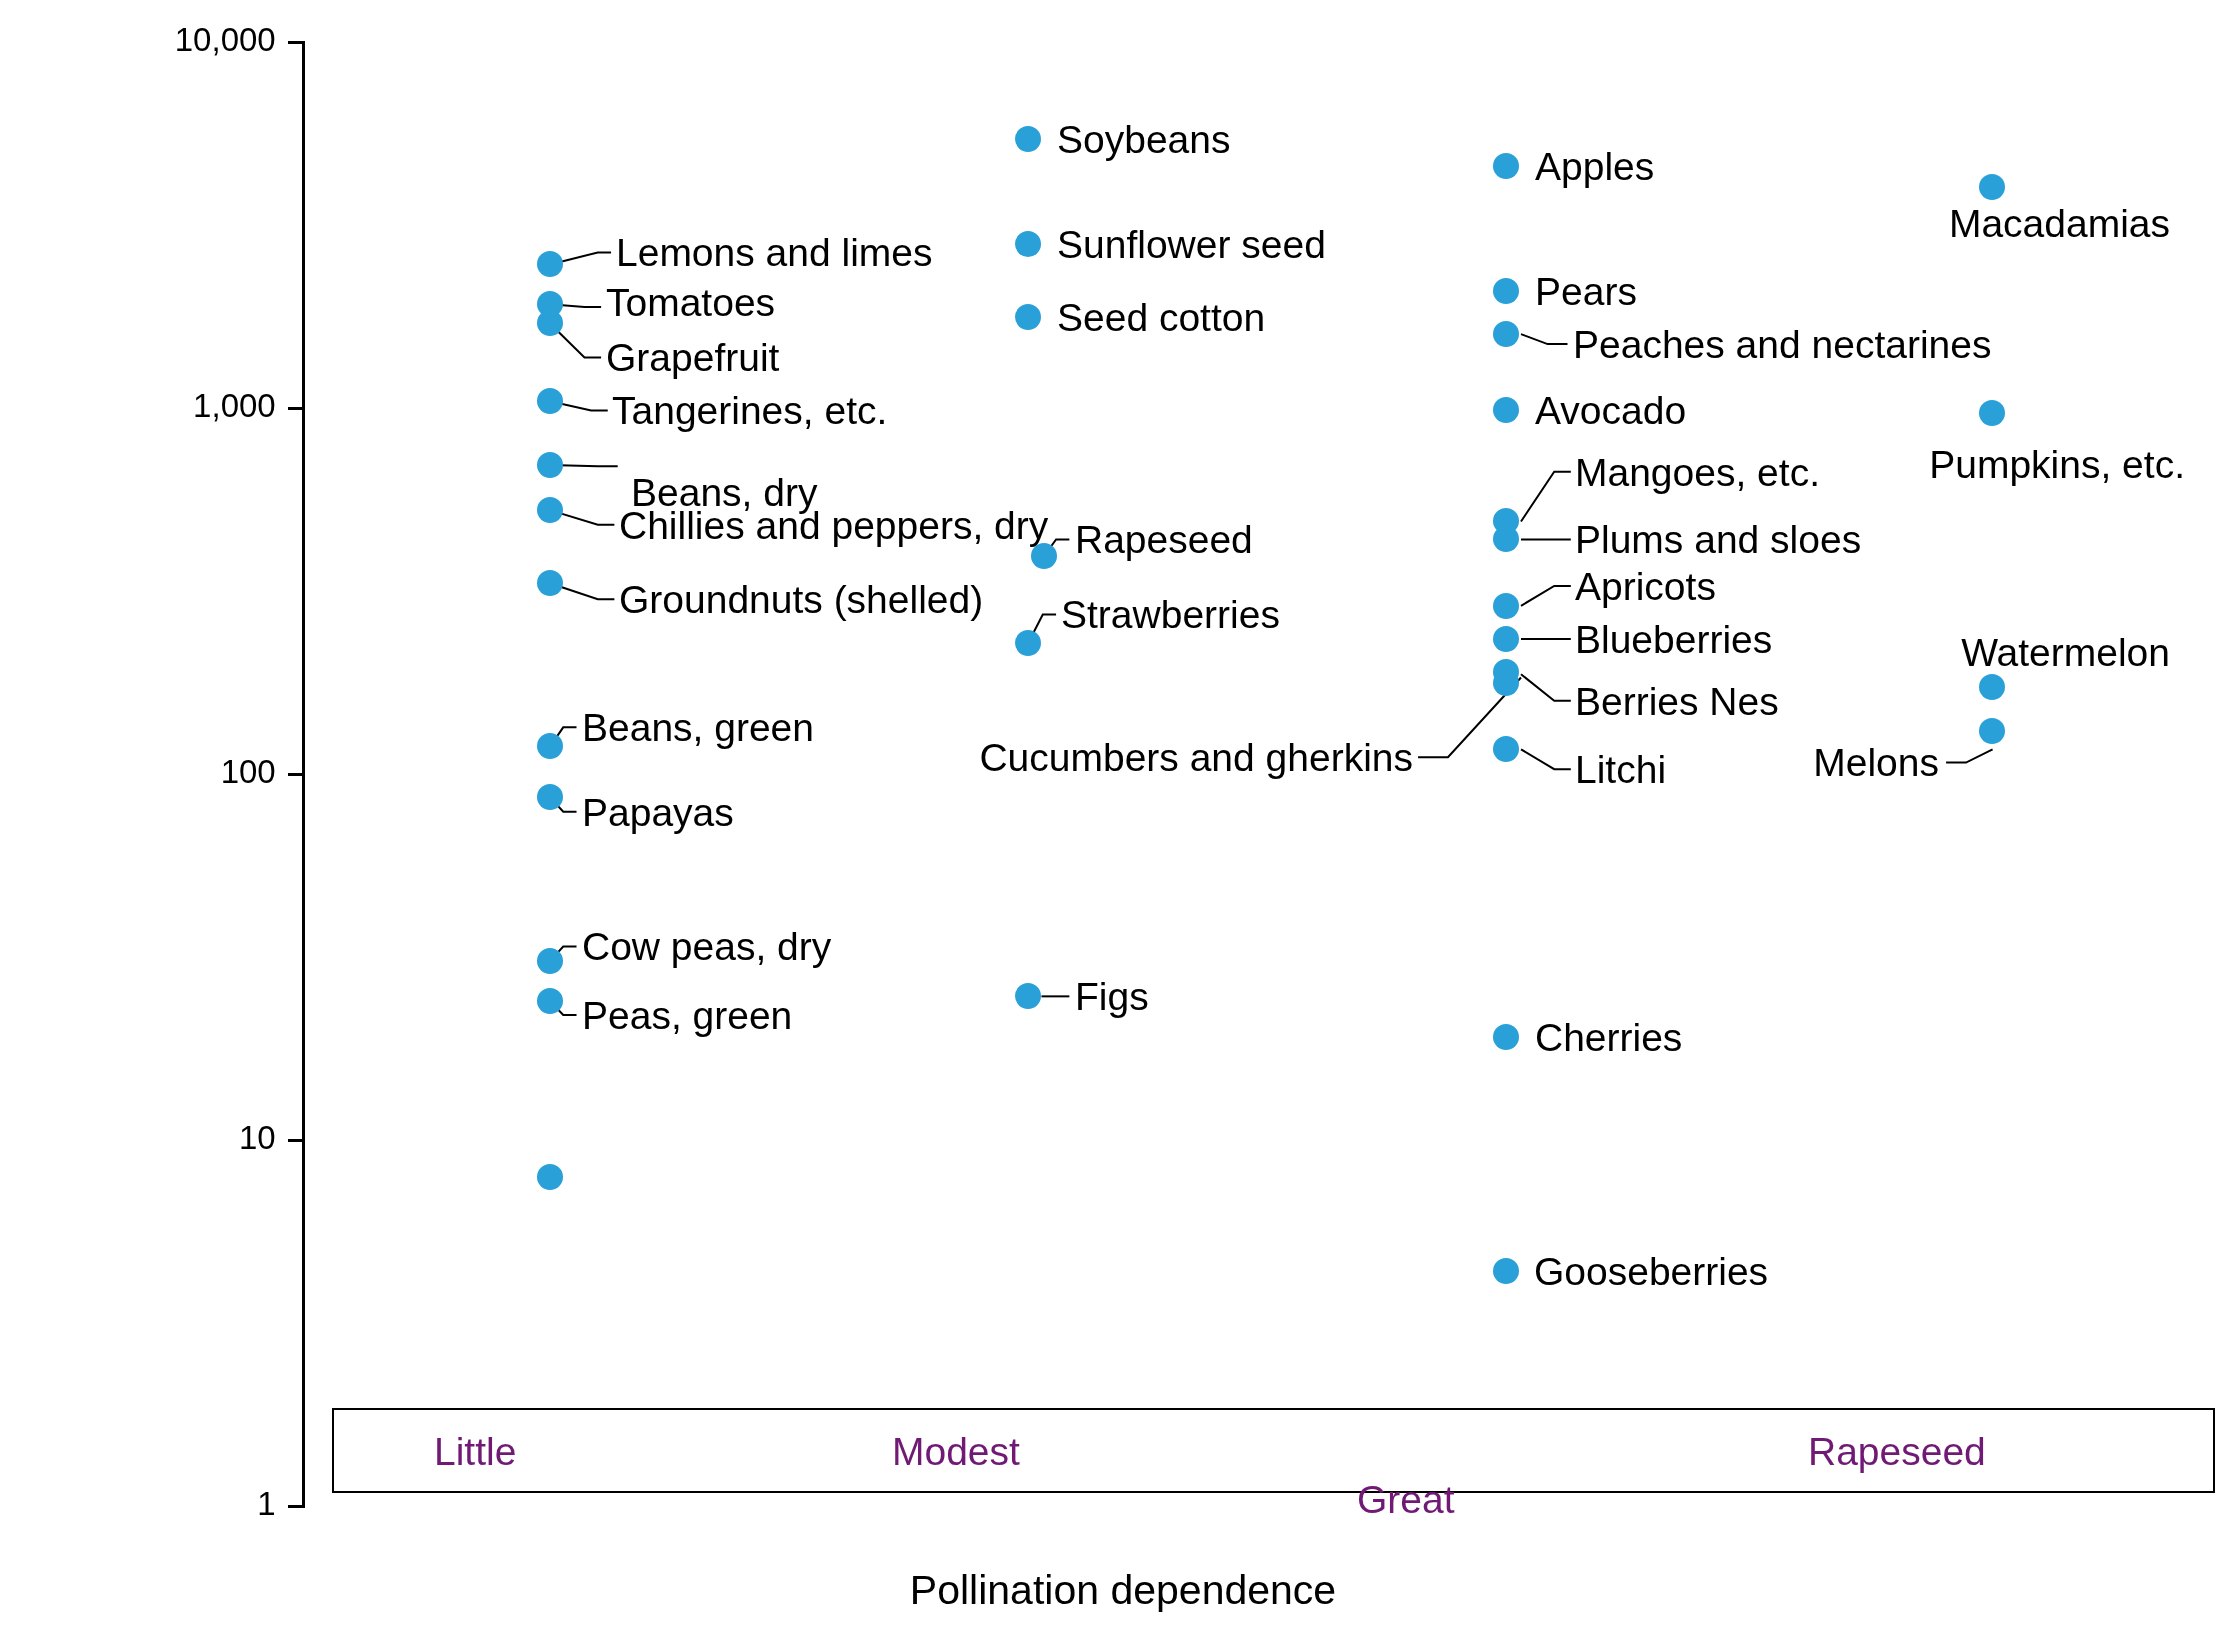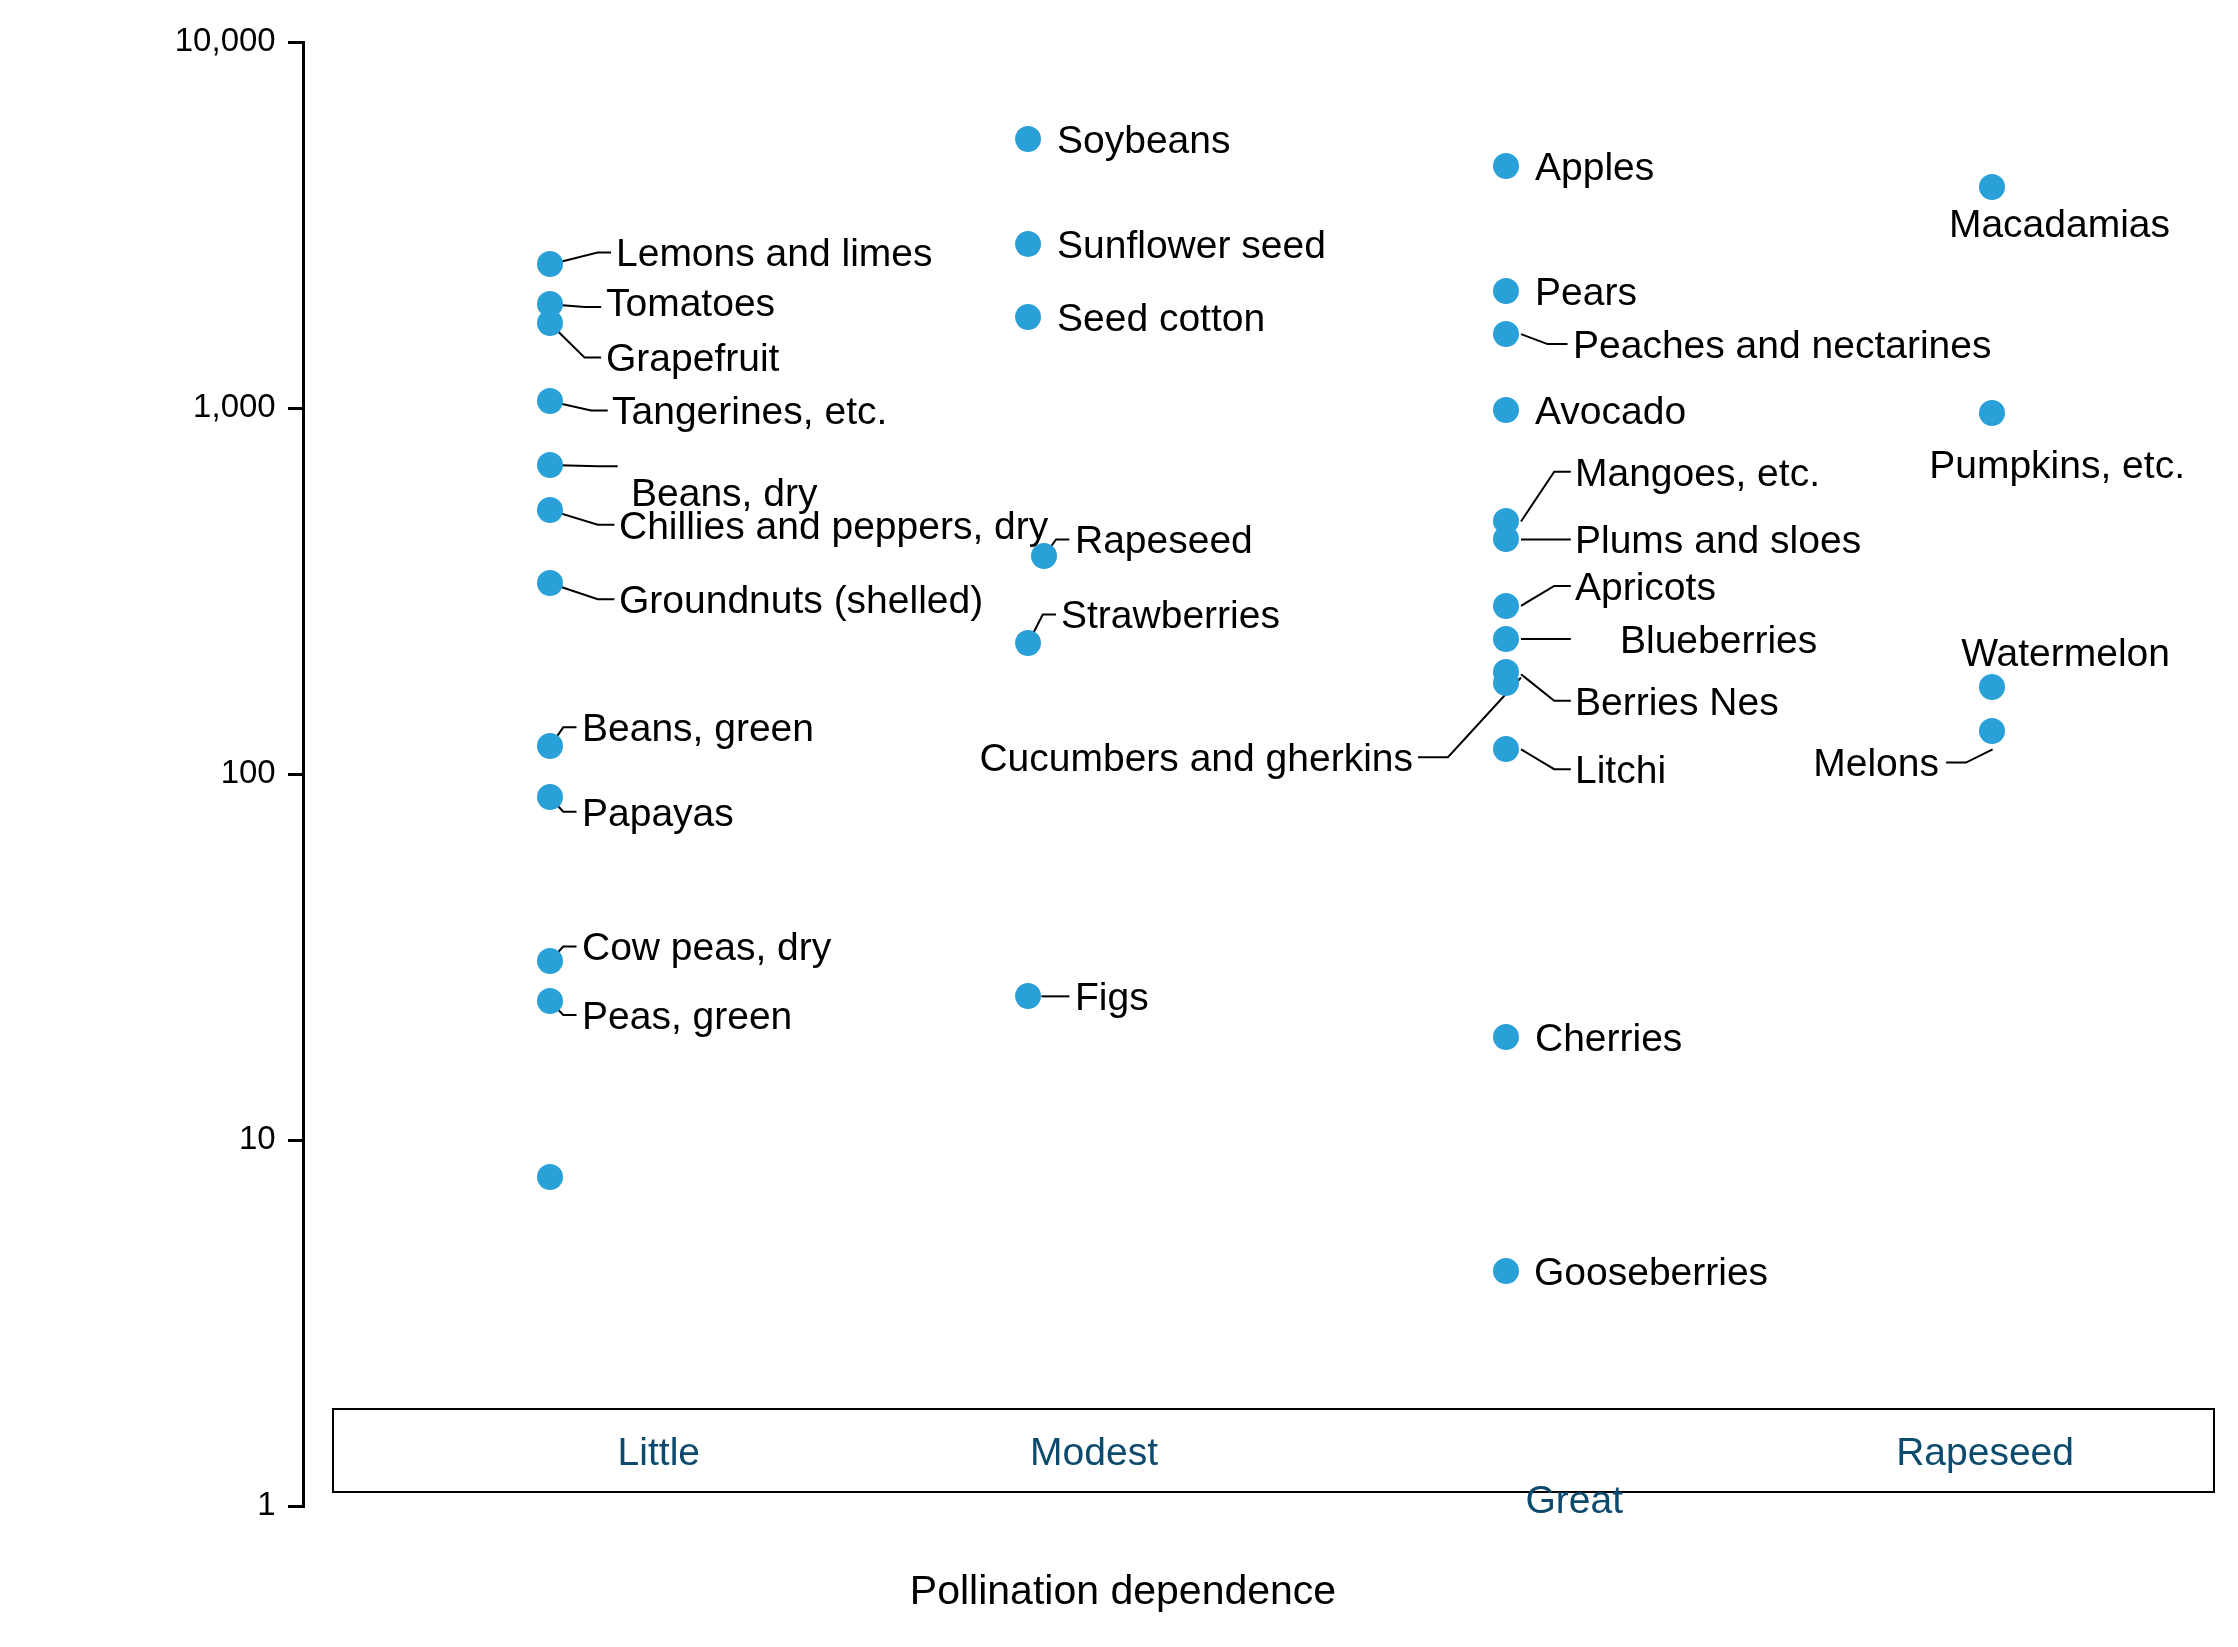--- a/index.html
+++ b/index.html
@@ -68,23 +68,23 @@
     top: 1408px;
     width: 1883px;
     height: 85px;
     border: 2.7px solid #000;
     box-sizing: border-box;
   }
   .cat-label {
     position: absolute;
     top: 20px;
     font-size: 39px;
-    color: #0c4a6e;
+    color: #701a75;
     white-space: nowrap;
-    text-align: right;
+    text-align: left;
   }
 
   
   .pt {
     position: absolute;
     width: 26.6px;
     height: 26.6px;
     margin-left: -13.3px;
     margin-top: -13.3px;
     border-radius: 50%;
@@ -242,21 +242,21 @@
   <div class="pt" style="left:1506px;top:521px;"></div>
   <div class="lbl right" style="left:1575px;top:472px;">Mangoes, etc.</div>
 
   <div class="pt" style="left:1506px;top:539px;"></div>
   <div class="lbl right" style="left:1575px;top:539px;">Plums and sloes</div>
 
   <div class="pt" style="left:1506px;top:606px;"></div>
   <div class="lbl right" style="left:1575px;top:586px;">Apricots</div>
 
   <div class="pt" style="left:1506px;top:639px;"></div>
-  <div class="lbl right" style="left:1575px;top:639px;margin-left:45px;">Blueberries</div>
+  <div class="lbl right" style="left:1575px;top:639px;">Blueberries</div>
 
   <div class="pt" style="left:1506px;top:672px;"></div>
   <div class="lbl right" style="left:1575px;top:701px;">Berries Nes</div>
 
   <div class="pt" style="left:1506px;top:683px;"></div>
   <div class="lbl left" style="left:1413px;top:757px;">Cucumbers and gherkins</div>
 
   <div class="pt" style="left:1506px;top:749px;"></div>
   <div class="lbl right" style="left:1575px;top:769px;">Litchi</div>
 

